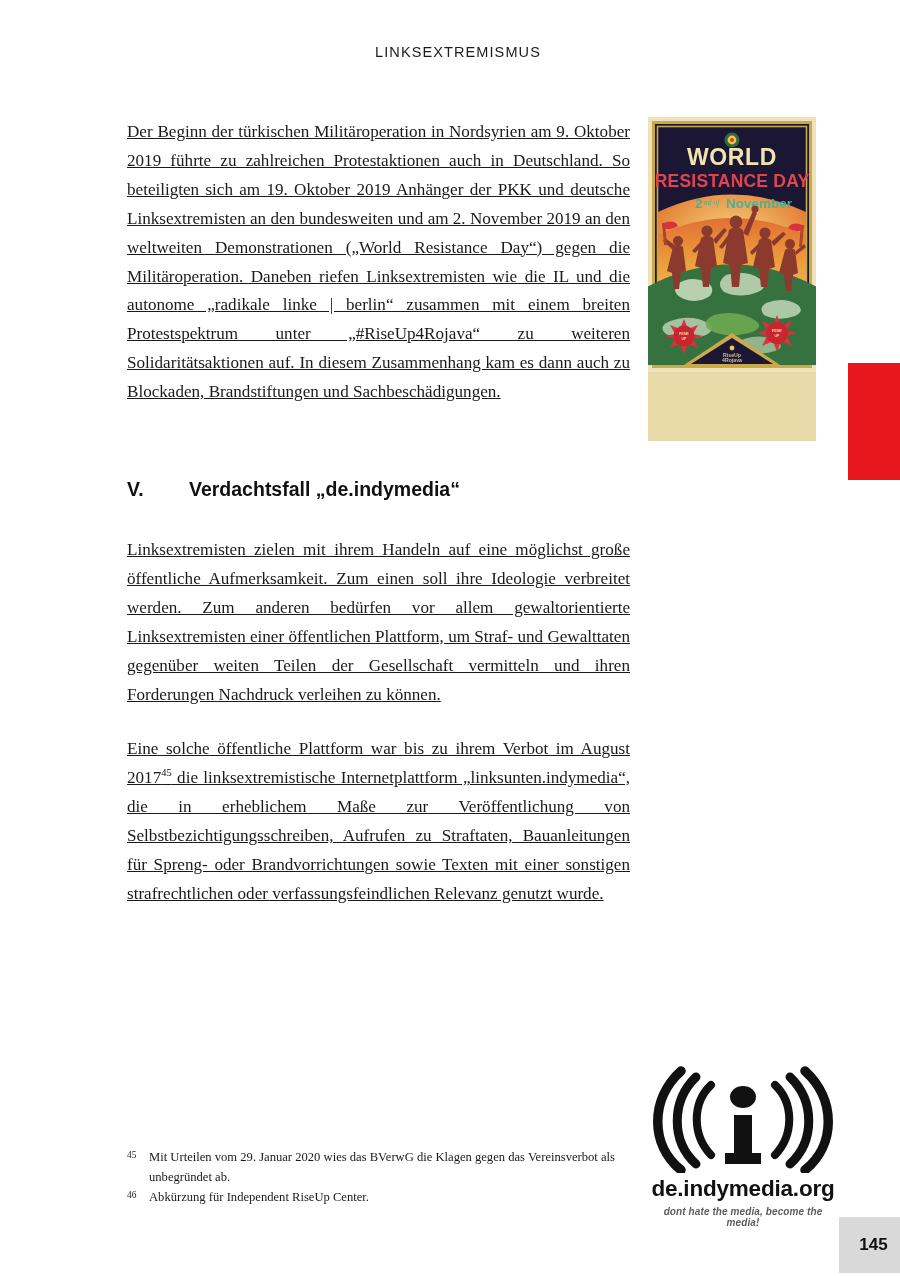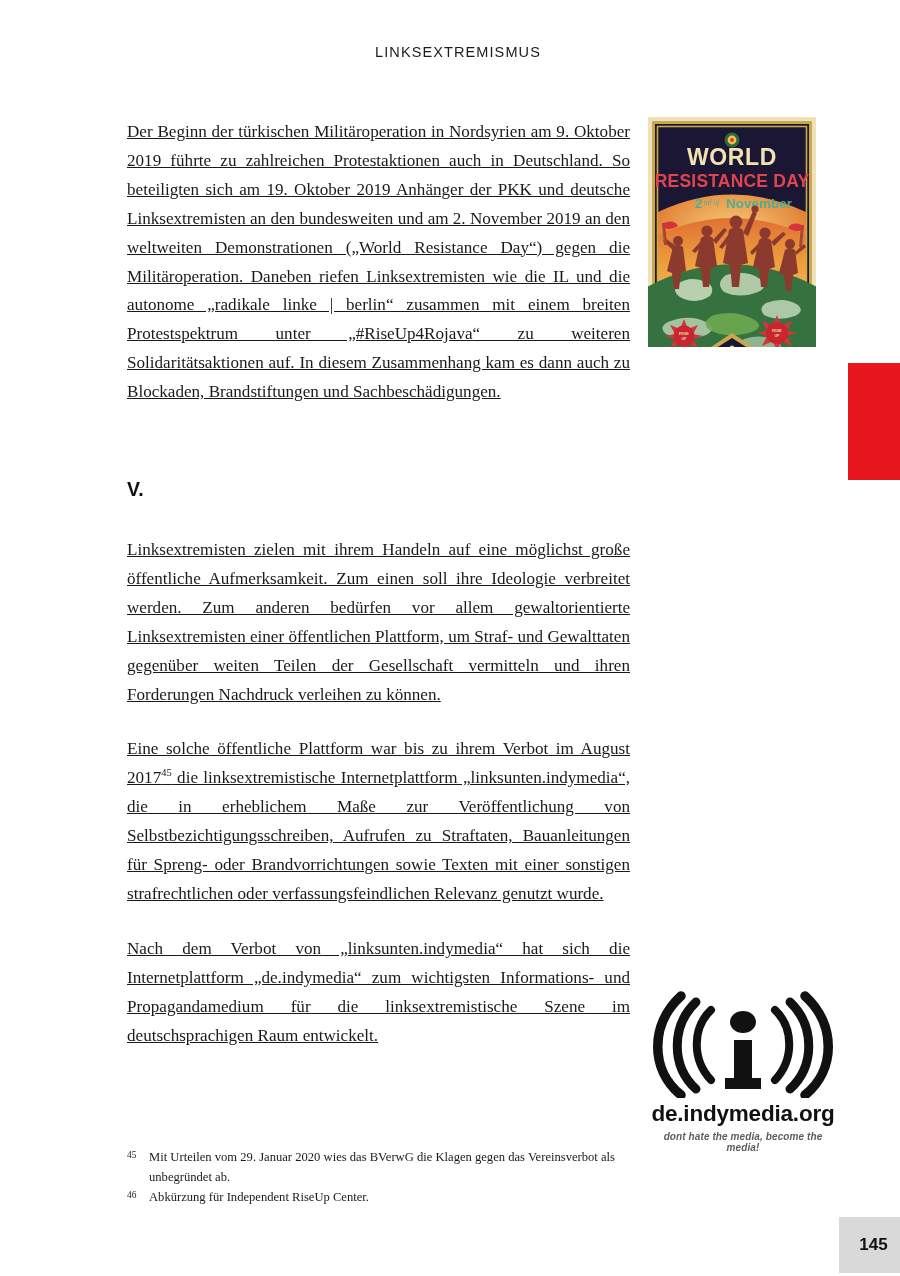--- a/index.html
+++ b/index.html
@@ -79,41 +79,41 @@
     flex: 0 0 62px;
   }
   .section-head .title { flex: 1 1 auto; }
 
   
   .poster {
     position: absolute;
     left: 640px;
     top: 117px;
     width: 168px;
-    height: 230px;
+    height: 324px;
     background: #e8d9a8;
     box-sizing: border-box;
     overflow: hidden;
   }
 
   
   .red-tab {
     position: absolute;
     left: 840px;
     top: 363px;
     width: 60px;
     height: 117px;
     background: #e8161d;
   }
 
   
   .indy-logo {
     position: absolute;
     left: 640px;
-    top: 988px;
+    top: 1063px;
     width: 190px;
     height: 170px;
   }
   .indy-logo .mark {
     width: 190px;
     height: 110px;
     display: block;
   }
   .indy-logo .wordmark {
     font-family: "Liberation Sans", sans-serif;
@@ -302,28 +302,28 @@
           <text x="84" y="245.4" text-anchor="middle" font-family="'Liberation Sans', sans-serif" font-weight="bold" font-size="5.2" fill="#cbbf9a">4Rojava</text>
         </g>
       </g>
     </svg>
   </div>
 
   <div class="red-tab"></div>
 
   <div class="section-head">
     <span class="numeral">V.</span>
+    <span class="title">Verdachtsfall „de.indymedia“</span>
   </div>
 
   <div class="col" style="top:536px;">
     <p class="body">Linksextremisten zielen mit ihrem Handeln auf eine möglichst große öffentliche Aufmerksamkeit. Zum einen soll ihre Ideologie verbreitet werden. Zum anderen bedürfen vor allem gewaltorientierte Linksextremisten einer öffentlichen Plattform, um Straf- und Gewalttaten gegenüber weiten Teilen der Gesellschaft vermitteln und ihren Forderungen Nachdruck verleihen zu können.</p>
 
     <p class="body"><span>Eine solche öffentliche Plattform war bis zu ihrem Verbot im August 2017</span><sup class="fn">45</sup><span> die linksextremistische Internetplattform „linksunten.indymedia“, die in erheblichem Maße zur Veröffentlichung von Selbstbezichtigungsschreiben, Aufrufen zu Straftaten, Bauanleitungen für Spreng- oder Brandvorrichtungen sowie Texten mit einer sonstigen strafrechtlichen oder verfassungsfeindlichen Relevanz genutzt wurde.</span></p>
 
-    <p class="body">Nach dem Verbot von „linksunten.indymedia“ hat sich die Internetplattform „de.indymedia“ zum wichtigsten Informations- und Propagandamedium für die linksextremistische Szene im deutschsprachigen Raum entwickelt.</p>
 
   </div>
 
   <div class="indy-logo">
     <svg class="mark" viewBox="0 0 190 110">
       <g fill="none" stroke="#111111" stroke-linecap="round">
 
         <path d="M63 22 C44 40 44 72 63 92" stroke-width="8"></path>
         <path d="M48 14 C23 38 23 78 48 101" stroke-width="9"></path>
         <path d="M33 8 C2 36 2 82 33 107" stroke-width="9.5"></path>

